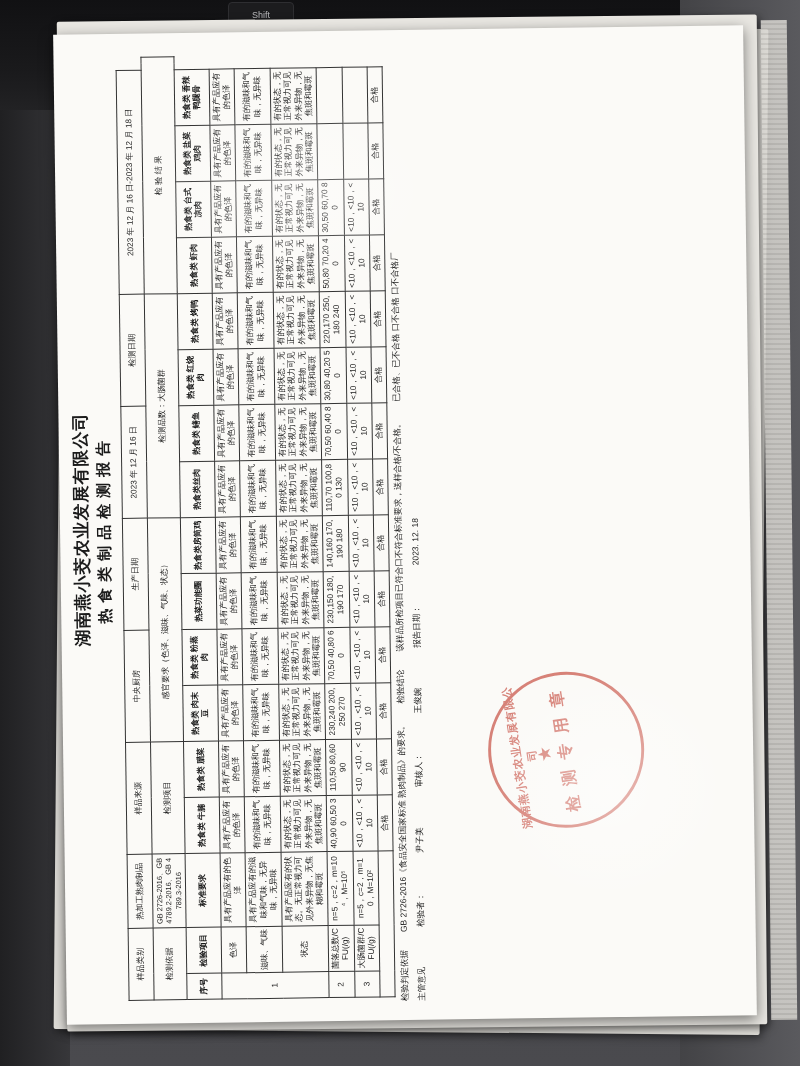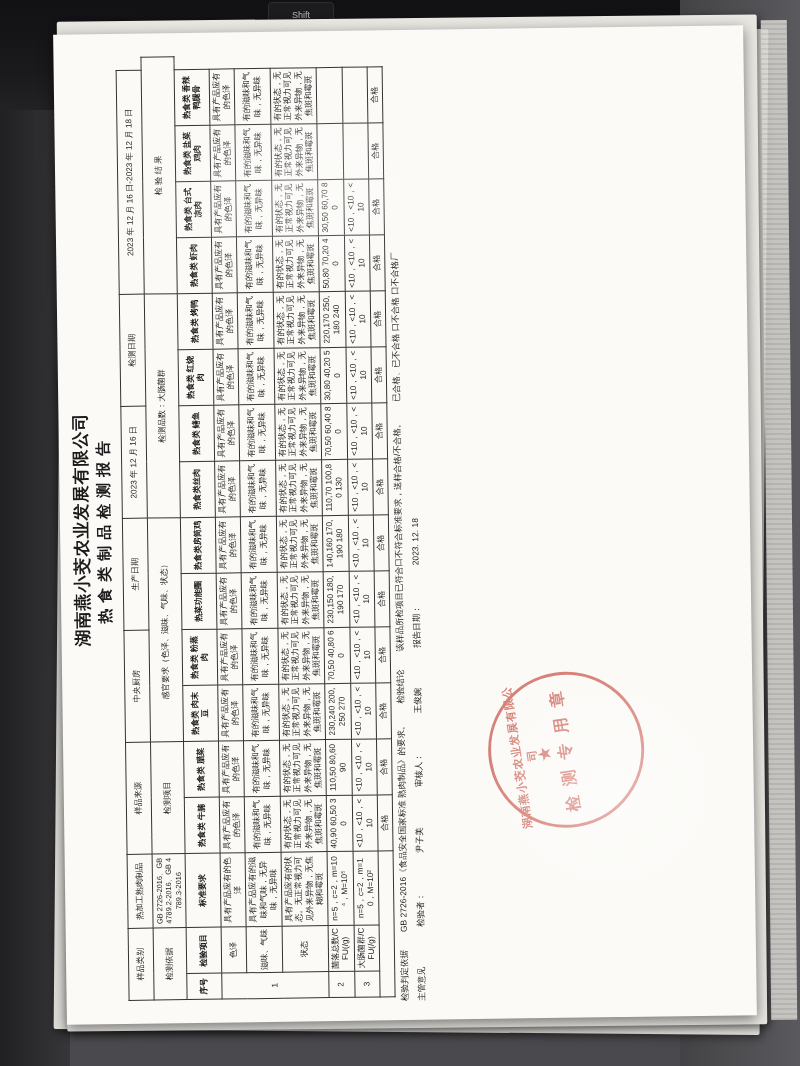--- a/index.html
+++ b/index.html
@@ -8,21 +8,21 @@
     background:#3a3a3c;
     font-family:"Liberation Sans","DejaVu Sans",sans-serif;
     position:relative;
   }
   
   .backdrop{position:absolute;inset:0;background:
      linear-gradient(180deg,#2b2b2d 0%, #343436 18%, #3e3e40 45%, #46464a 75%, #4a4a4e 100%);}
   .kbd{position:absolute;left:0;top:0;width:800px;height:120px;
        background:linear-gradient(180deg,#111113 0%,#1a1a1c 60%,#242426 100%);}
   .key{position:absolute;background:#1c1c1e;border:1px solid #2e2e31;border-radius:4px;
-       color:#b9b9bc;font-size:9px;display:flex;align-items:center;justify-content:center;margin-left:40px;}
+       color:#b9b9bc;font-size:9px;display:flex;align-items:center;justify-content:center;}
   .deskL{position:absolute;left:0;top:110px;width:70px;height:956px;
        background:linear-gradient(90deg,#202022,#37373a);}
   .deskR{position:absolute;right:0;top:0px;width:120px;height:1066px;
        background:linear-gradient(270deg,#5a5a5e,#434346);}
   .paperstack{position:absolute;left:62px;top:18px;width:700px;height:1010px;
        background:#e9e7e2;border-radius:2px;
        box-shadow:2px 3px 9px rgba(0,0,0,.55);
        transform:rotate(-0.6deg);}
   .paperstack2{position:absolute;left:58px;top:26px;width:706px;height:1006px;
        background:#dedcd7;border-radius:2px;transform:rotate(0.5deg);

